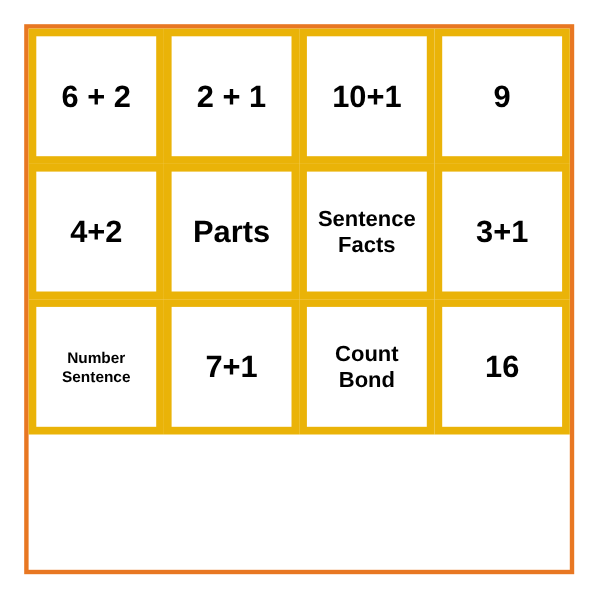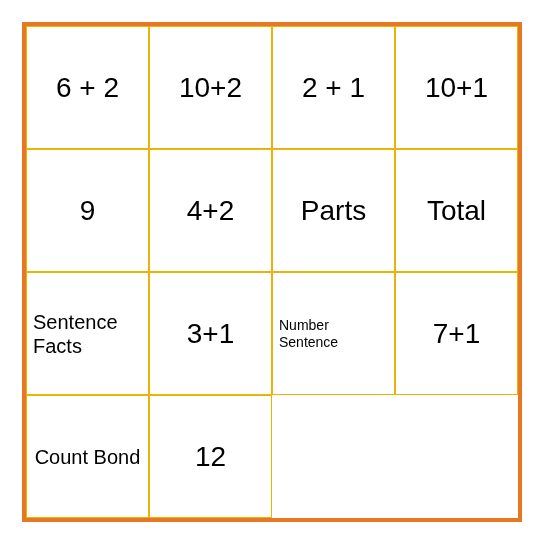--- a/index.html
+++ b/index.html
@@ -21,49 +21,48 @@
     .bingo-board {
       border: 4px solid #E87722;
       display: grid;
       grid-template-columns: repeat(4, 1fr);
       grid-template-rows: repeat(4, 1fr);
       width: 500px;
       height: 500px;
     }
 
     .cell {
-      border: 1px solid #eab308;
+      border: 7px solid #eab308;
       display: flex;
       align-items: center;
       justify-content: center;
+      text-align: center;
       padding: 6px;
       font-size: 28px;
-      font-weight: normal;
+      font-weight: bold;
       line-height: 1.2;
     }
 
     .cell.small-text {
       font-size: 20px;
     }
 
     .cell.smaller-text {
       font-size: 14px;
     }
   </style>
 </head>
 <body>
 
 <div class="bingo-board">
 <div class="cell">6 + 2</div>
-    <div class="cell">10+2</div>
     <div class="cell">2 + 1</div>
     <div class="cell">10+1</div>
     <div class="cell">9</div>
     <div class="cell">4+2</div>
     <div class="cell">Parts</div>
-    <div class="cell">Total</div>
     <div class="cell small-text">Sentence Facts</div>
     <div class="cell">3+1</div>
     <div class="cell smaller-text">Number Sentence</div>
     <div class="cell">7+1</div>
     <div class="cell small-text">Count Bond</div>
-    <div class="cell">12</div>
+    <div class="cell">16</div>
   </div>
 
 </body></html>

